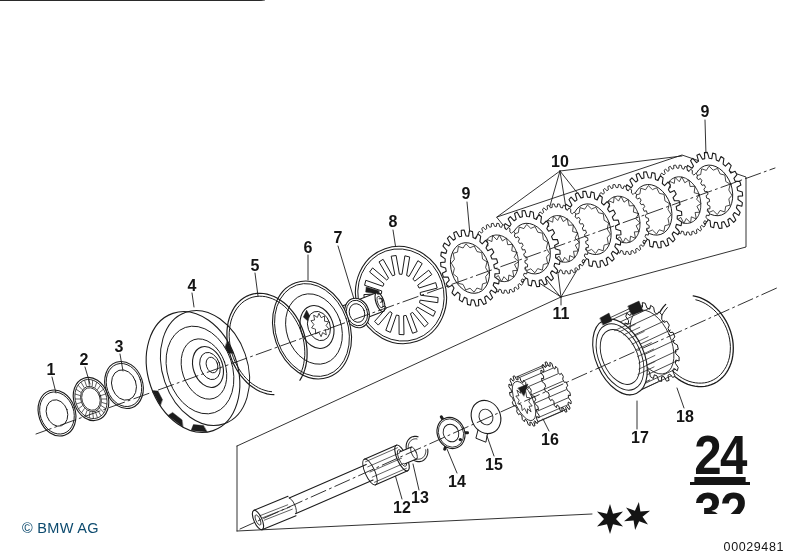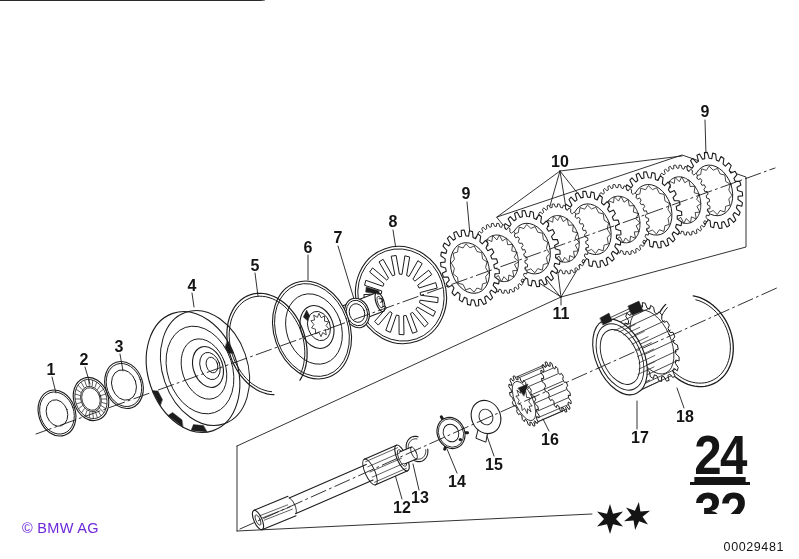--- a/index.html
+++ b/index.html
@@ -5,21 +5,21 @@
   html,body{margin:0;padding:0;background:#e8e8e8;}
   .page{width:799px;height:559px;background:#ffffff;position:relative;overflow:hidden;
         font-family:"Liberation Sans",sans-serif;}
   .page svg{position:absolute;left:0;top:0;}
   .callout{font:600 16px "Liberation Sans",sans-serif;fill:#141414;}
   .section-ref{position:absolute;left:686px;top:431px;width:68px;text-align:center;color:#151515;text-decoration:underline;}
   .secnum{font-size:56px;font-weight:700;line-height:0.84;letter-spacing:-2px;
           transform:scaleX(.88);transform-origin:50% 50%;}
   .frac-rule{width:60px;height:3px;background:#151515;margin:4px auto 3px auto;}
   .sub-clip{height:26px;overflow:hidden;}
-  .copyright{position:absolute;left:22px;top:520px;font-size:14.5px;color:#6d28d9;letter-spacing:.3px;text-align:right;}
+  .copyright{position:absolute;left:22px;top:520px;font-size:14.5px;color:#0c4a6e;letter-spacing:.3px;text-align:right;}
   .docnum{position:absolute;right:15px;top:540px;font-size:12.5px;color:#141414;letter-spacing:.6px;}
 </style>
 </head>
 <body>
 
 <div class="page">
 
   <svg id="diagram" width="799" height="559" viewBox="0 0 799 559">
       <g stroke="#1c1c1c" fill="none" stroke-width="1.1" stroke-linecap="round" stroke-linejoin="round">
         <g stroke-width="0.9">

